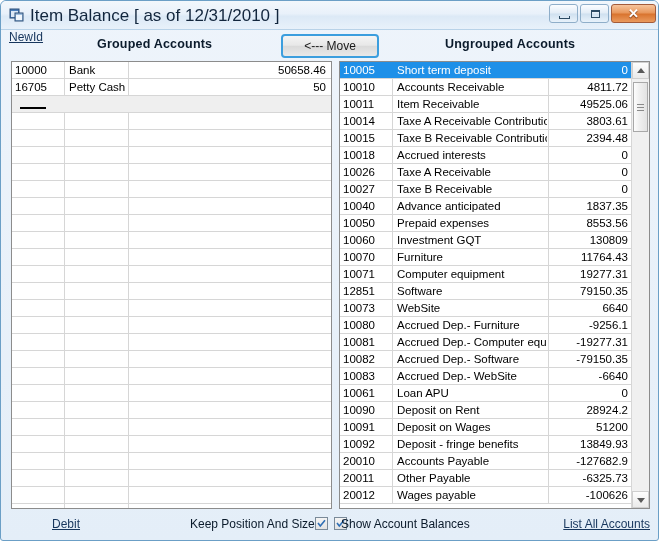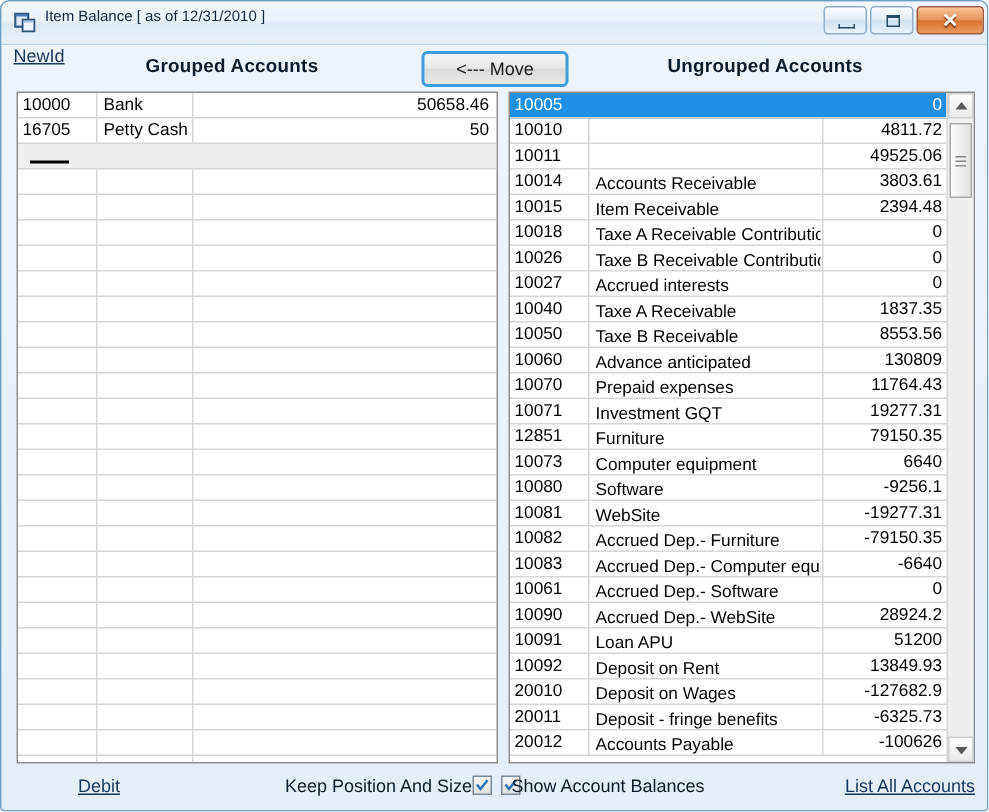--- a/index.html
+++ b/index.html
@@ -31,21 +31,21 @@
     border-radius: 5px 5px 0 0;
   }
   .title-icon {
     position: absolute;
     left: 8px; top: 6px;
     width: 16px; height: 16px;
   }
   .title-text {
     position: absolute;
     left: 29px; top: 5px;
-    font-size: 10px;
+    font-size: 17px;
     color: #12263d;
     white-space: nowrap;
   }
   .win-btns {
     position: absolute;
     right: 4px; top: 3px;
     display: flex;
     gap: 2px;
   }
   .win-btn {
@@ -169,21 +169,21 @@
   .vline-l1, .vline-l2 {
     position: absolute;
     top: 0; bottom: 0;
     width: 1px;
     background: #d6d6d6;
   }
   .vline-l1 { left: 52px; }
   .vline-l2 { left: 116px; }
 
   
-  #grid-right .c-name { width: 150px; margin-top: 36px; }
+  #grid-right .c-name { width: 150px; }
   #grid-right .c-val  { left: 150px; width: 138px; }
   .vline-r1, .vline-r2 {
     position: absolute;
     top: 0; bottom: 0;
     width: 1px;
     background: #d6d6d6;
   }
   .vline-r1 { left: 52px; }
   .vline-r2 { left: 208px; }
 

